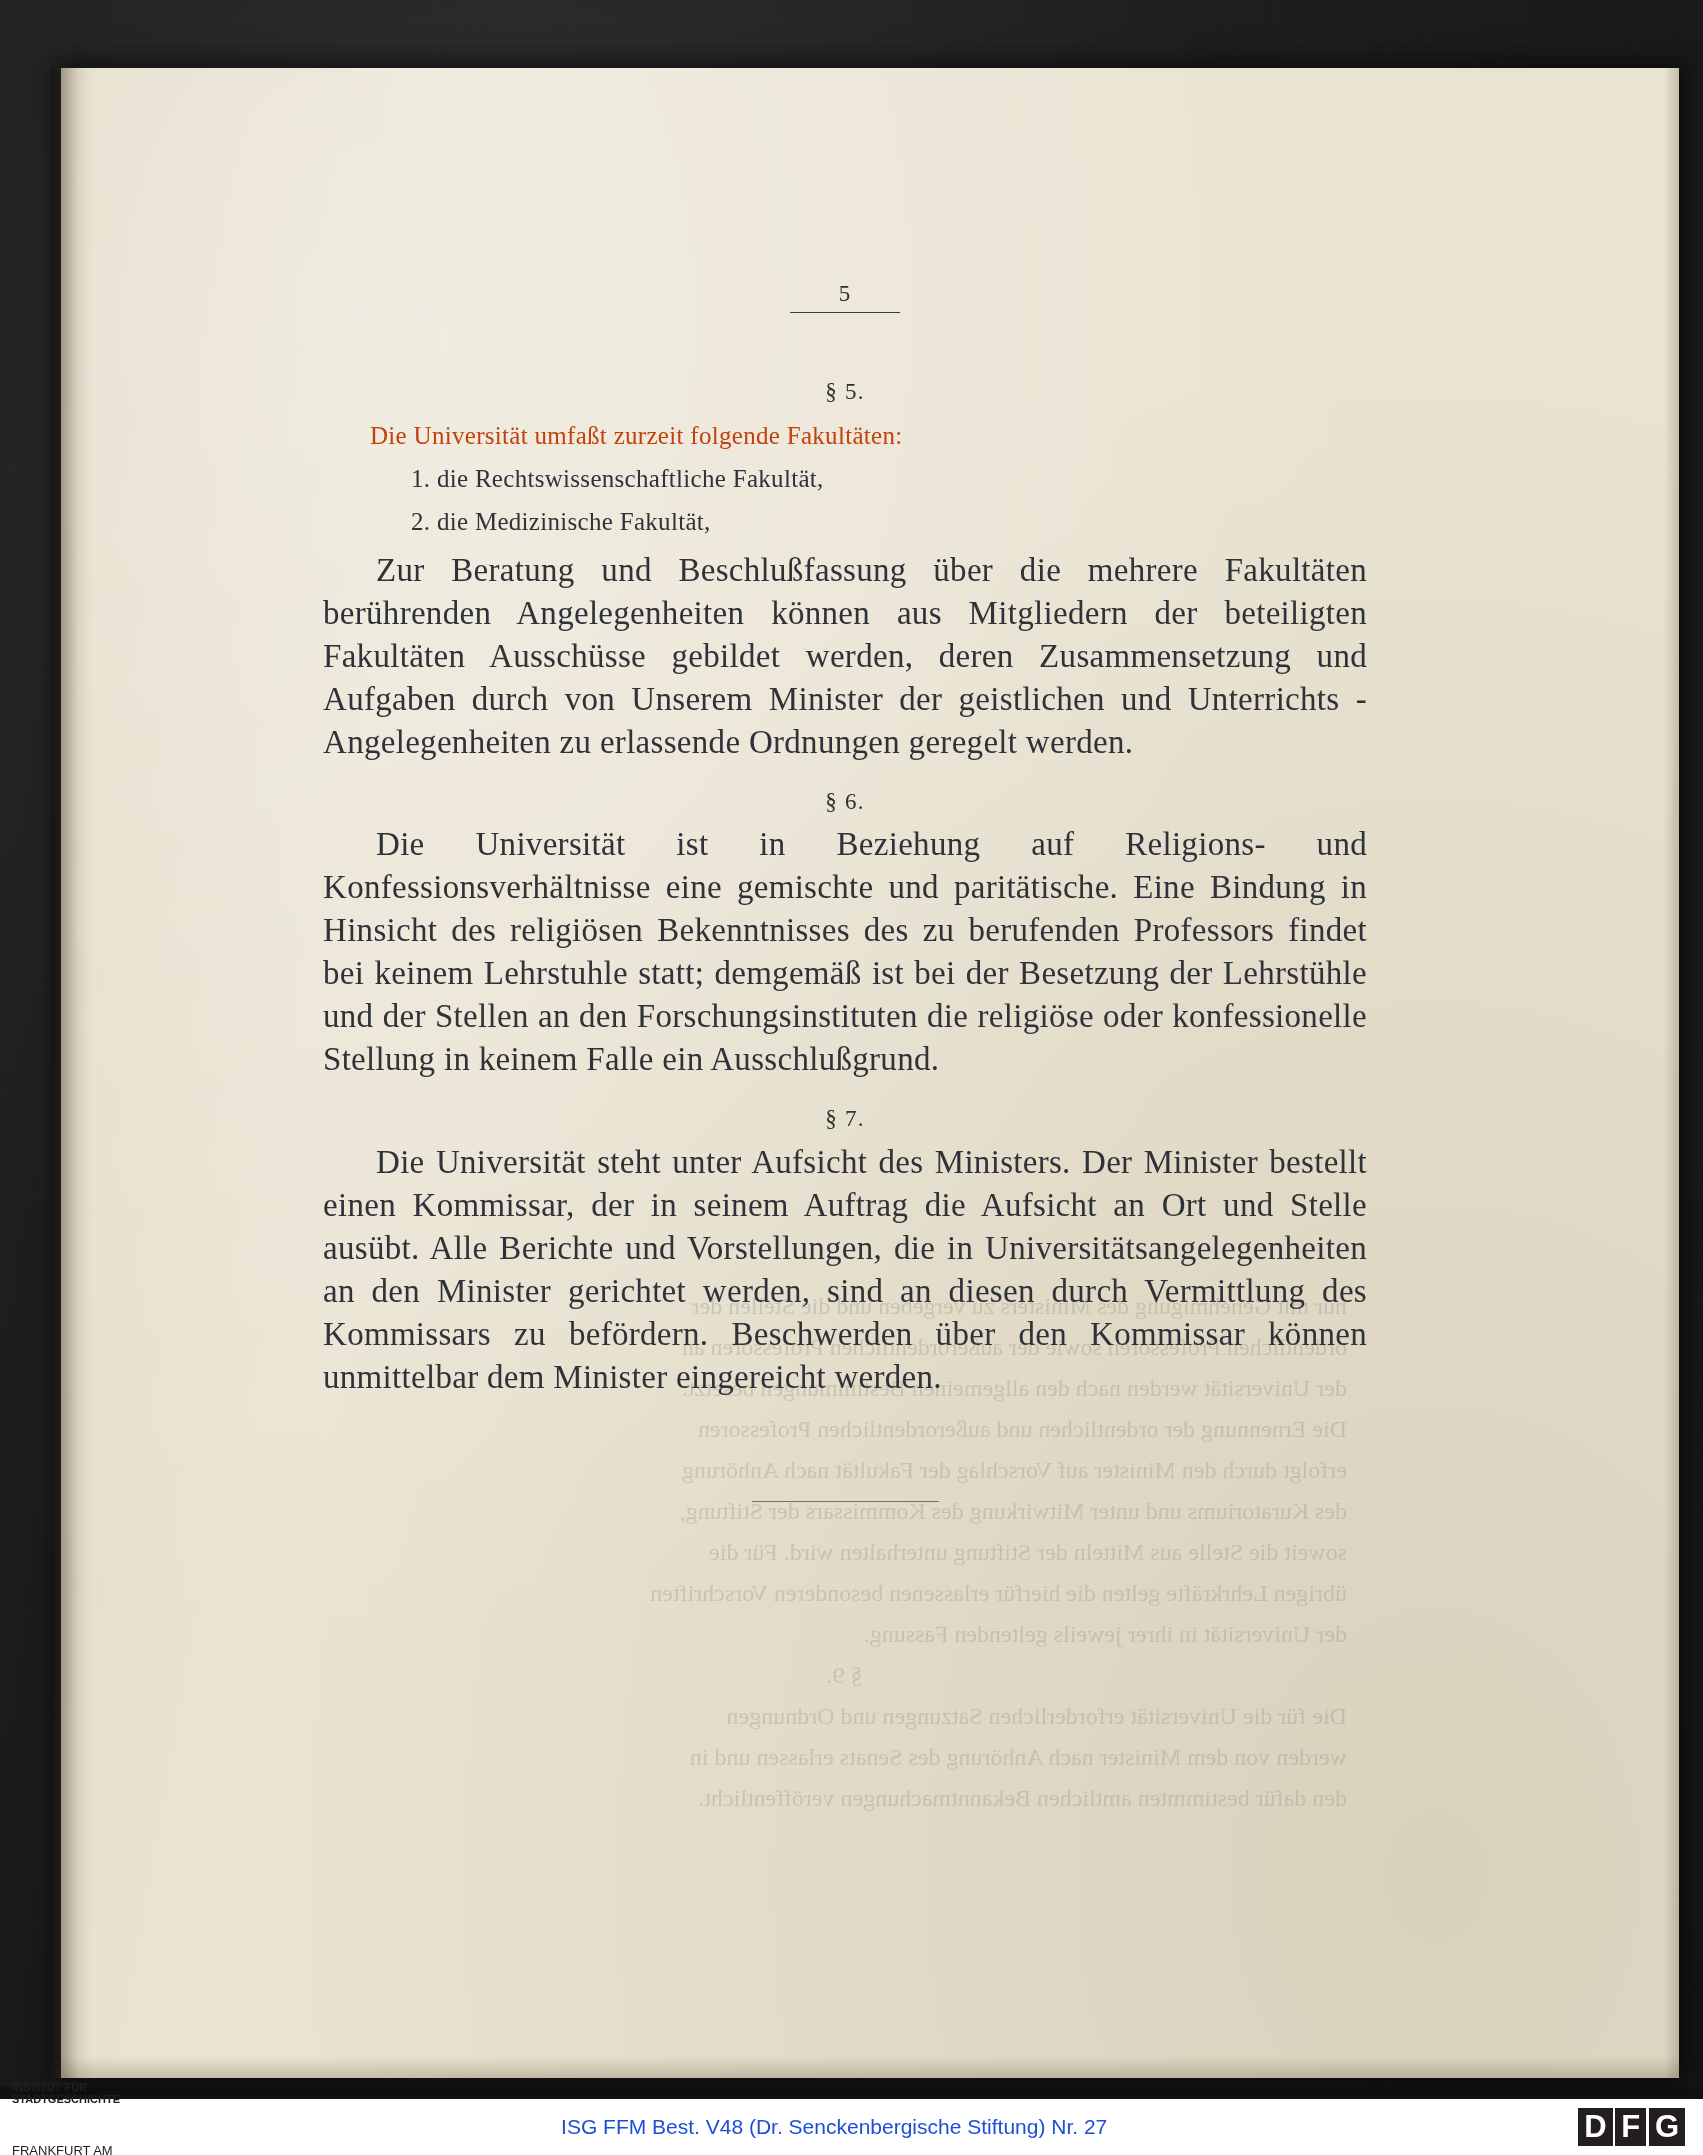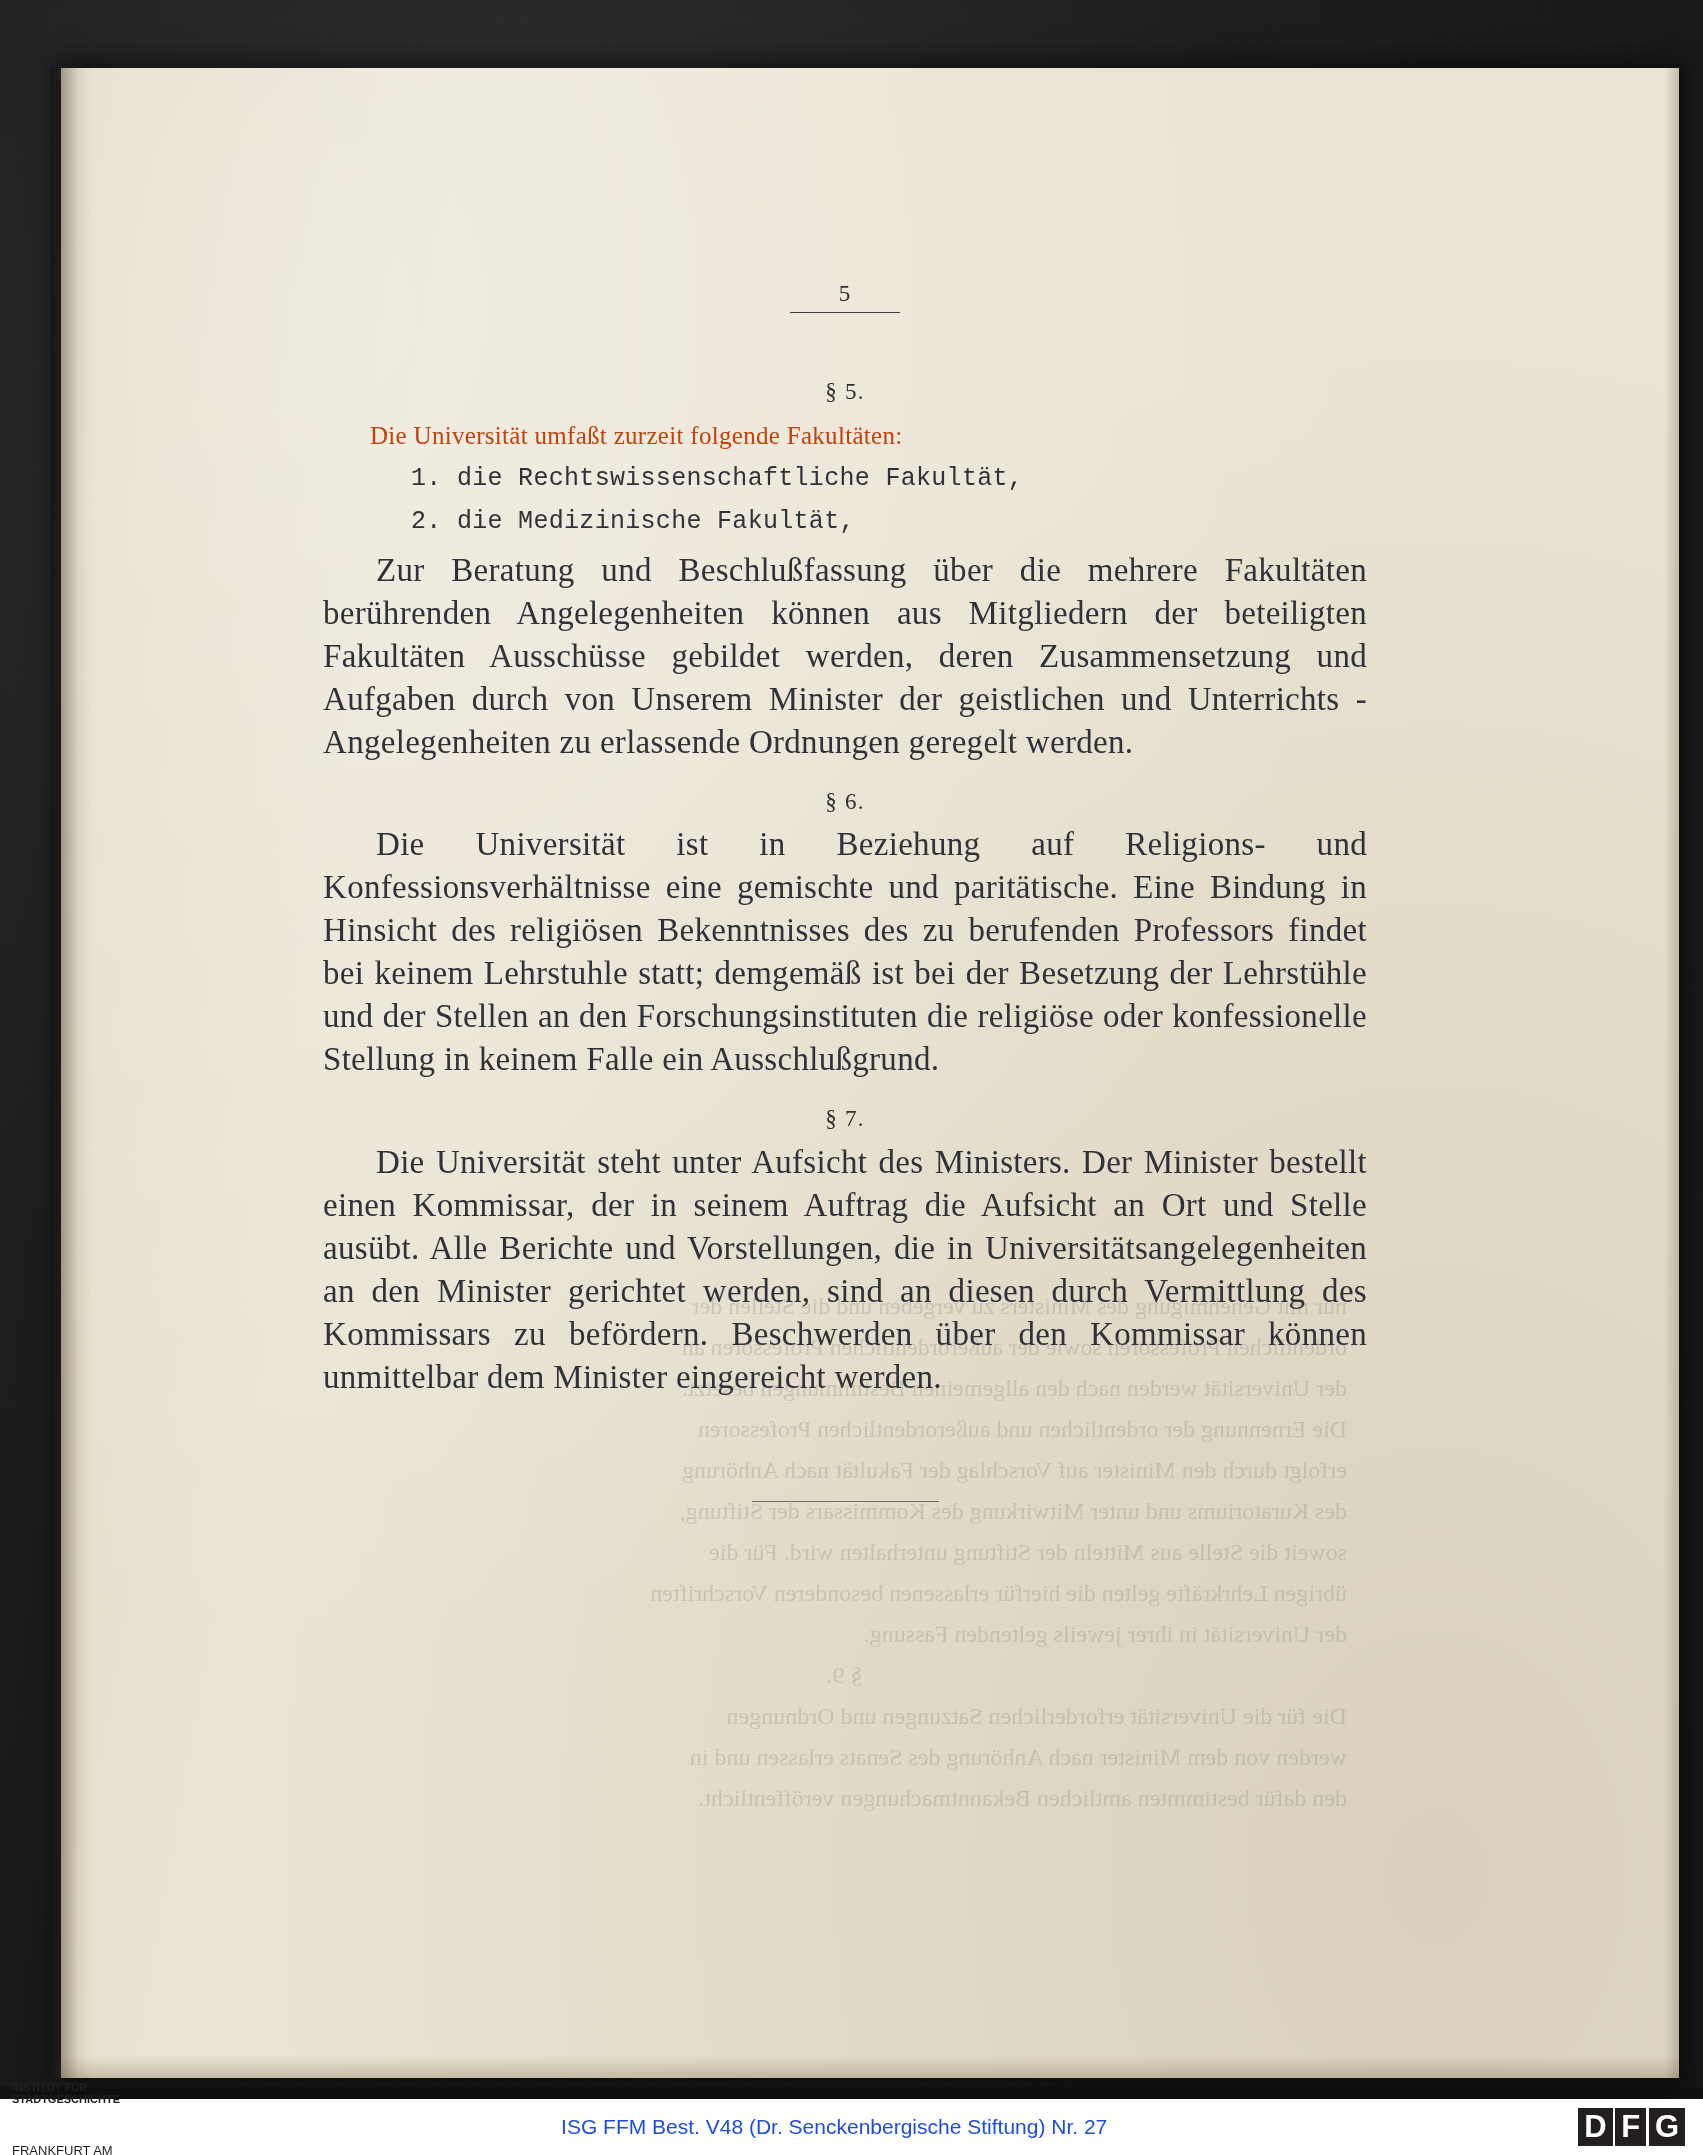--- a/index.html
+++ b/index.html
@@ -138,21 +138,20 @@
     line-height: 43px;
     margin: 0;
     color: #c2410c;
     text-indent: 53px;
     letter-spacing: 0.3px;
   }
   ol.faculty-list {
     list-style: none;
     margin: 0 0 4px 0;
     padding: 0 0 0 94px;
-    font-family: Liberation Mono, monospace;
   }
   ol.faculty-list li {
     font-size: 25px;
     line-height: 43px;
     color: #30323a;
     letter-spacing: 0.3px;
   }
   .block-gap { height: 19px; }
   .rule-divider {
     width: 187px;

